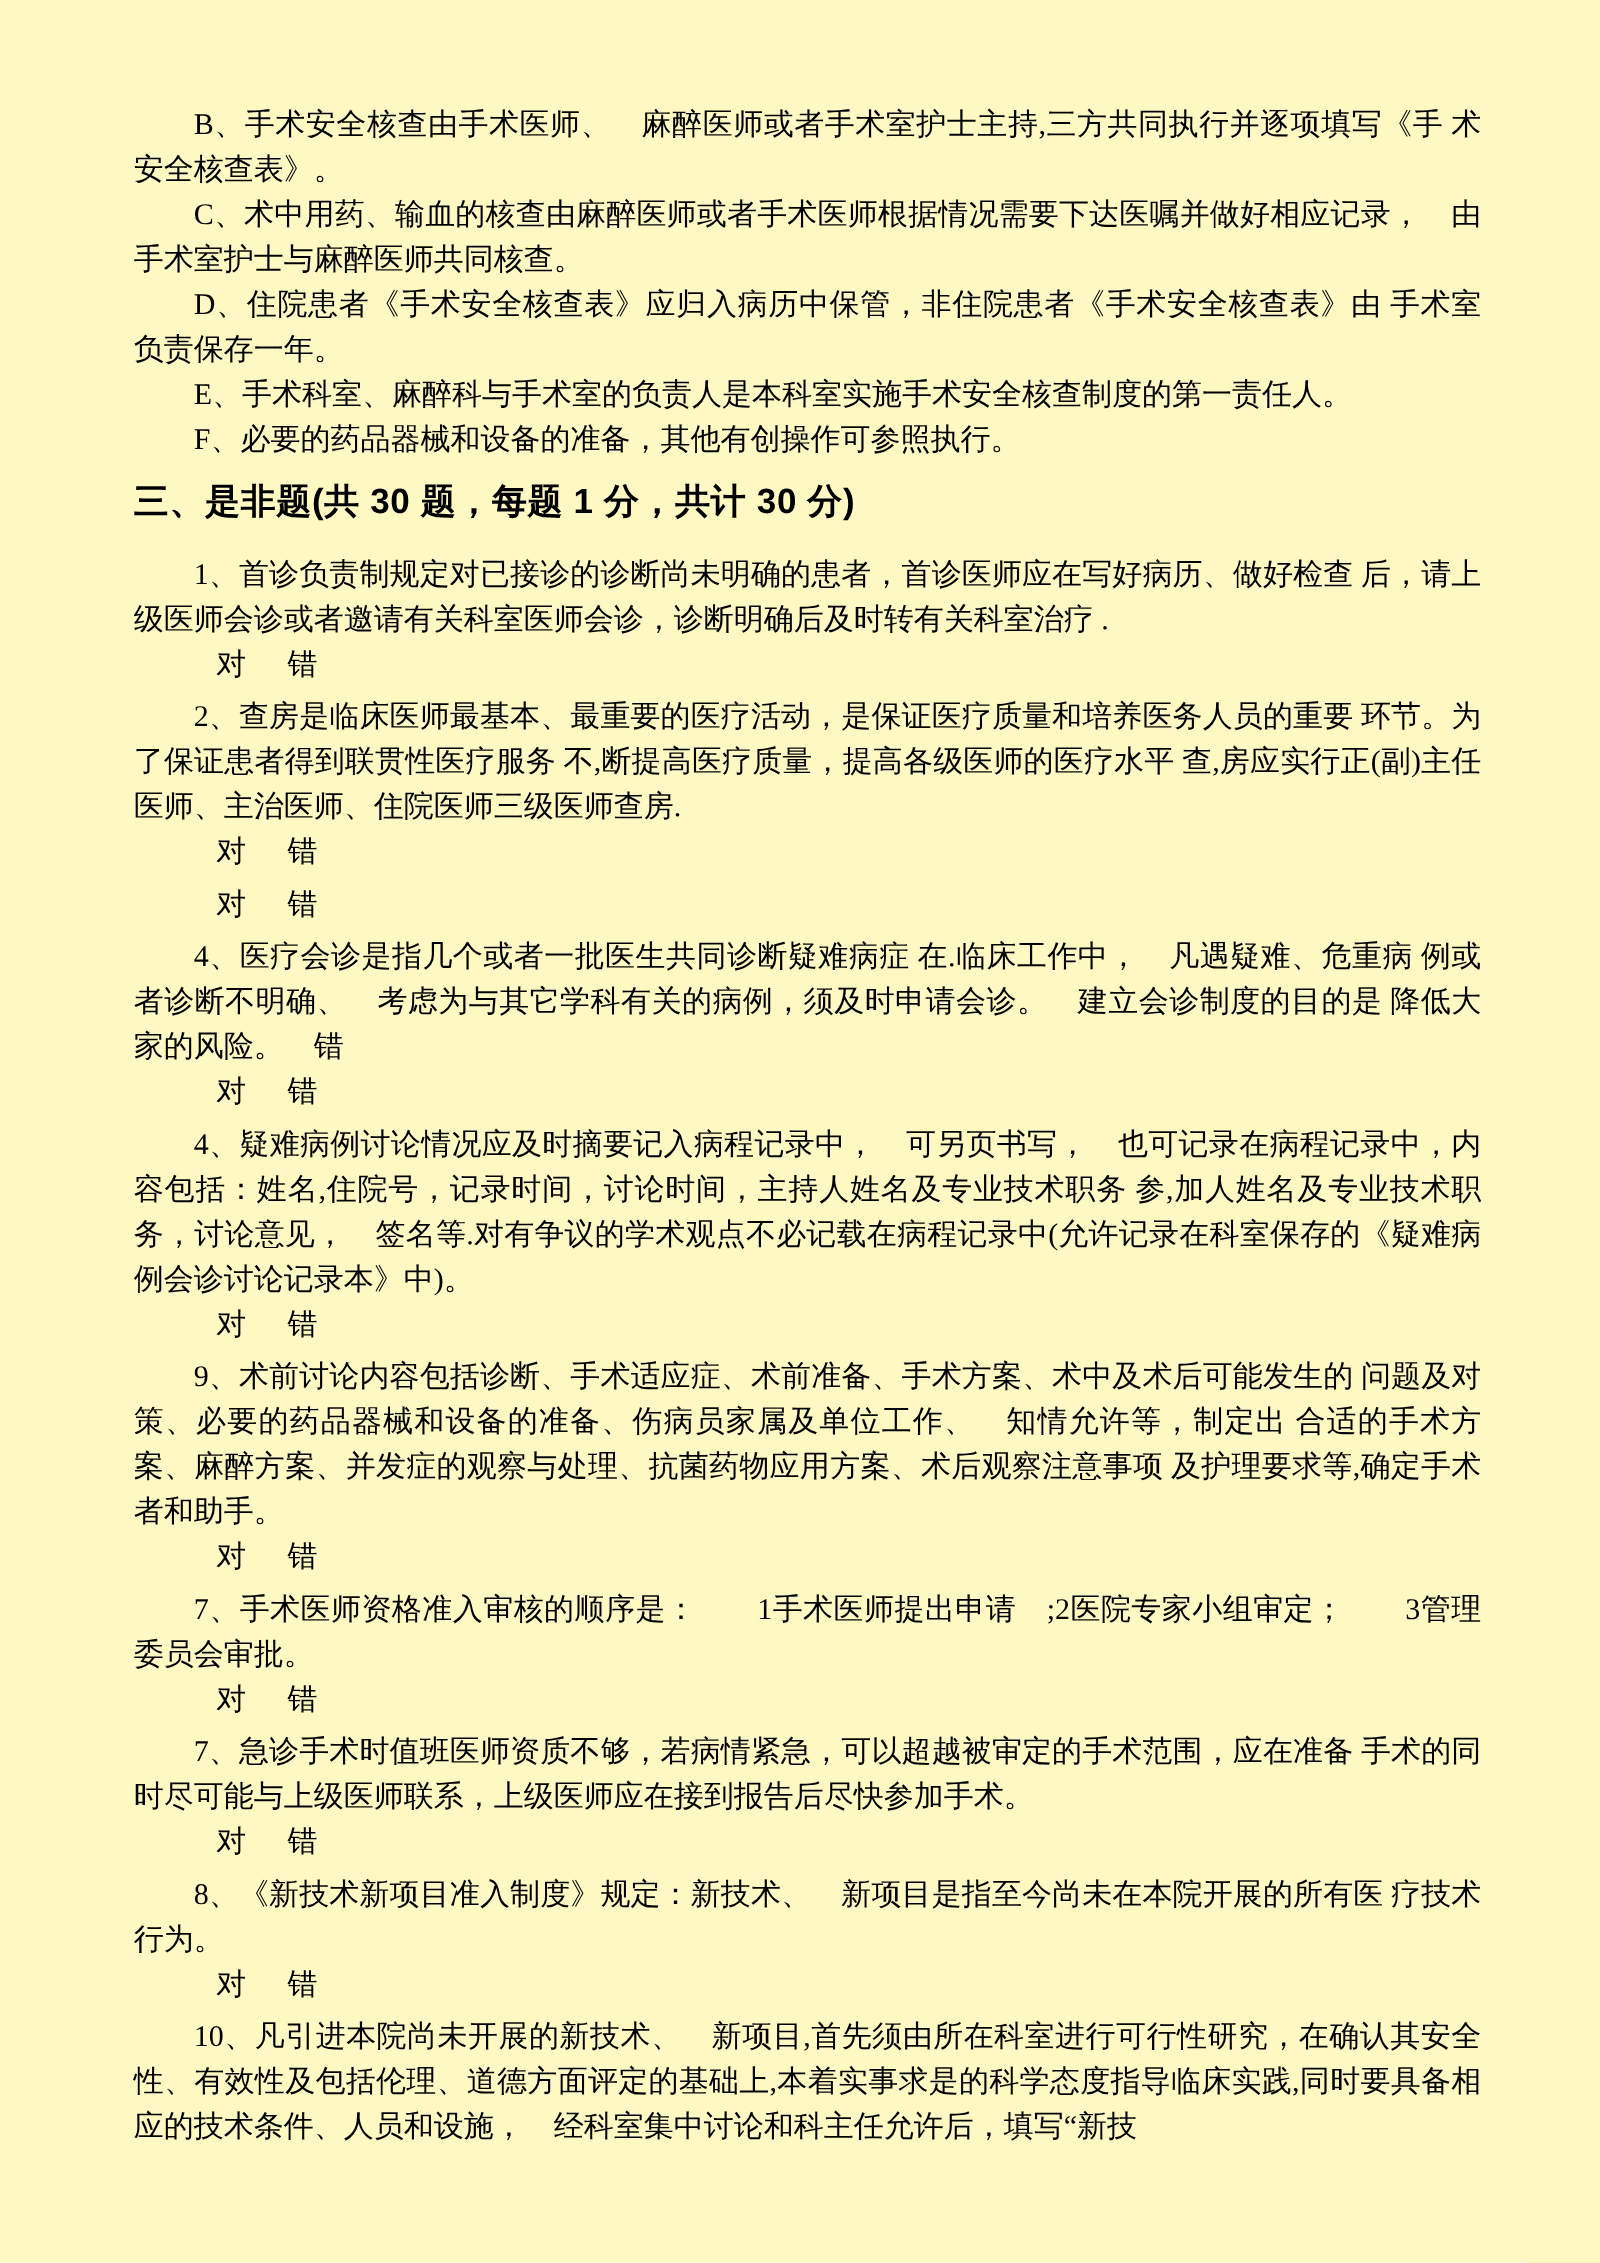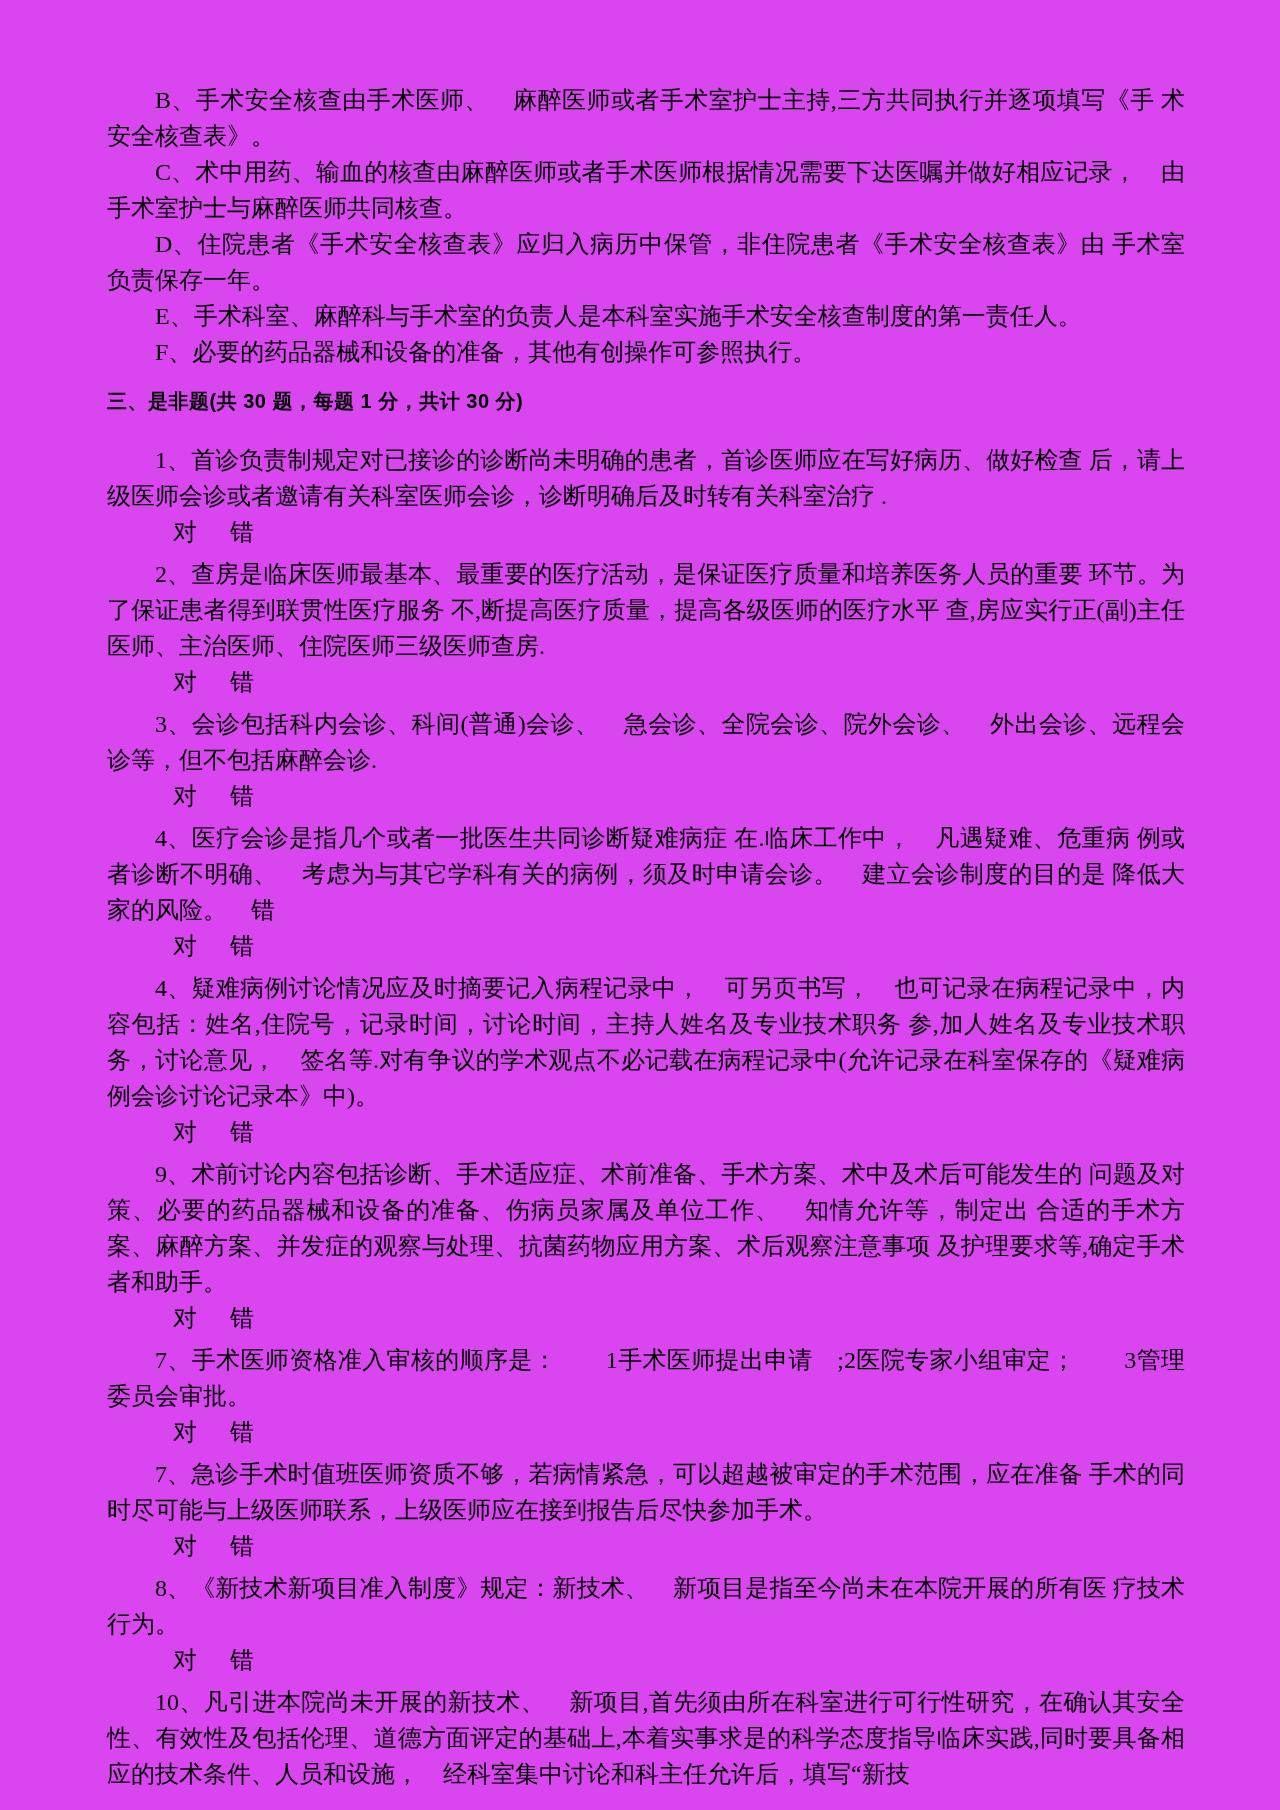--- a/index.html
+++ b/index.html
@@ -9,42 +9,42 @@
     background: #ffffff;
     color: #000000;
     font-family: "Liberation Serif", "DejaVu Serif", serif;
     overflow: hidden;
   }
   .page {
     box-sizing: border-box;
     width: 1280px;
     height: 1810px;
     padding: 82px 95px 0 107px;
-    background: #d946ef;
+    background: #fef9c3;
   }
   .para {
     margin: 0;
     font-size: 24px;
     line-height: 36px;
     text-align: justify;
     text-indent: 2em;
     word-break: break-all;
   }
   .question { margin-top: 6px; }
   .options {
     font-size: 24px;
     line-height: 36px;
     padding-left: 66px;
   }
   .opt { display: inline-block; }
   .opt-false { margin-left: 27px; }
   .heading {
     font-family: "Liberation Sans", "DejaVu Sans", sans-serif;
     font-weight: bold;
-    font-size: 20px;
+    font-size: 28px;
     line-height: 46px;
     margin: 8px 0 18px 0;
     letter-spacing: 0.5px;
   }
 </style>
 </head>
 <body>
 
 <div class="page">
 
@@ -66,21 +66,20 @@
 
   <section class="question">
     <p class="para">2、查房是临床医师最基本、最重要的医疗活动，是保证医疗质量和培养医务人员的重要 环节。为了保证患者得到联贯性医疗服务 不,断提高医疗质量，提高各级医师的医疗水平 查,房应实行正(副)主任医师、主治医师、住院医师三级医师查房.</p>
     <div class="options">
       <span class="opt opt-true">对</span>
       <span class="opt opt-false">错</span>
     </div>
   </section>
 
   <section class="question">
-    <p class="para">3、会诊包括科内会诊、科间(普通)会诊、　急会诊、全院会诊、院外会诊、　外出会诊、远程会诊等，但不包括麻醉会诊.</p>
     <div class="options">
       <span class="opt opt-true">对</span>
       <span class="opt opt-false">错</span>
     </div>
   </section>
 
   <section class="question">
     <p class="para">4、医疗会诊是指几个或者一批医生共同诊断疑难病症 在.临床工作中，　凡遇疑难、危重病 例或者诊断不明确、　考虑为与其它学科有关的病例，须及时申请会诊。　建立会诊制度的目的是 降低大家的风险。　错</p>
     <div class="options">
       <span class="opt opt-true">对</span>

